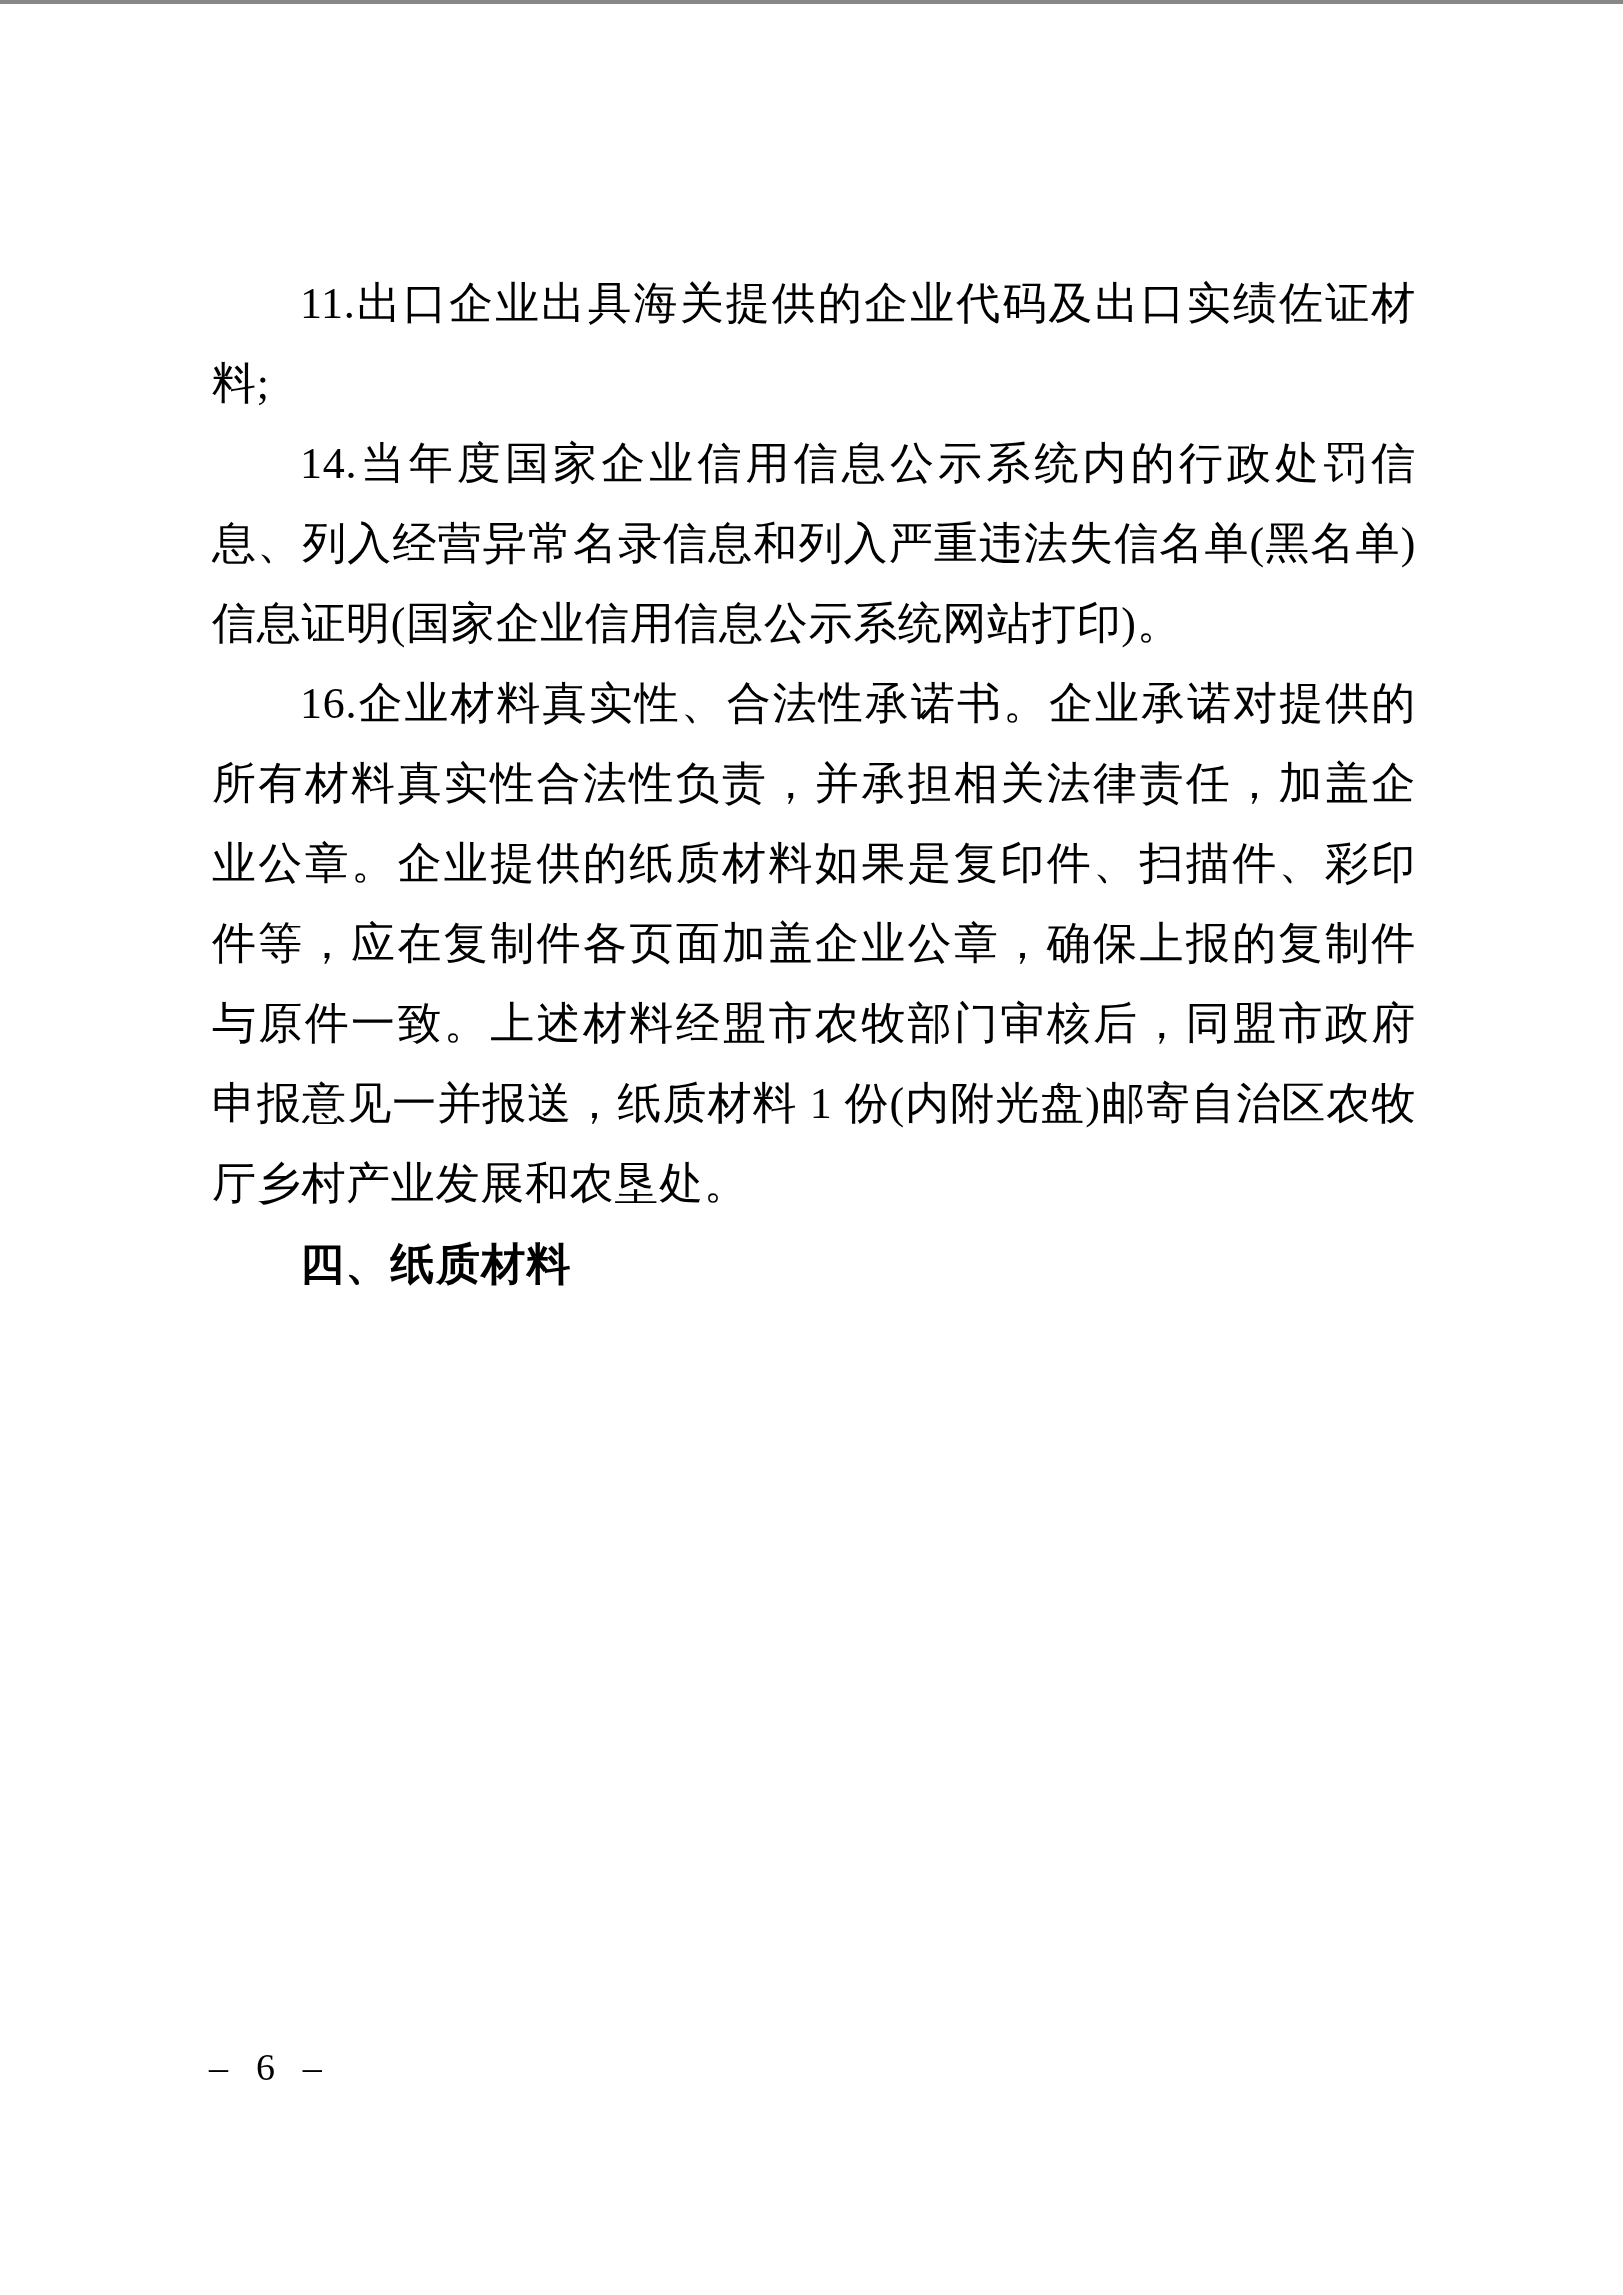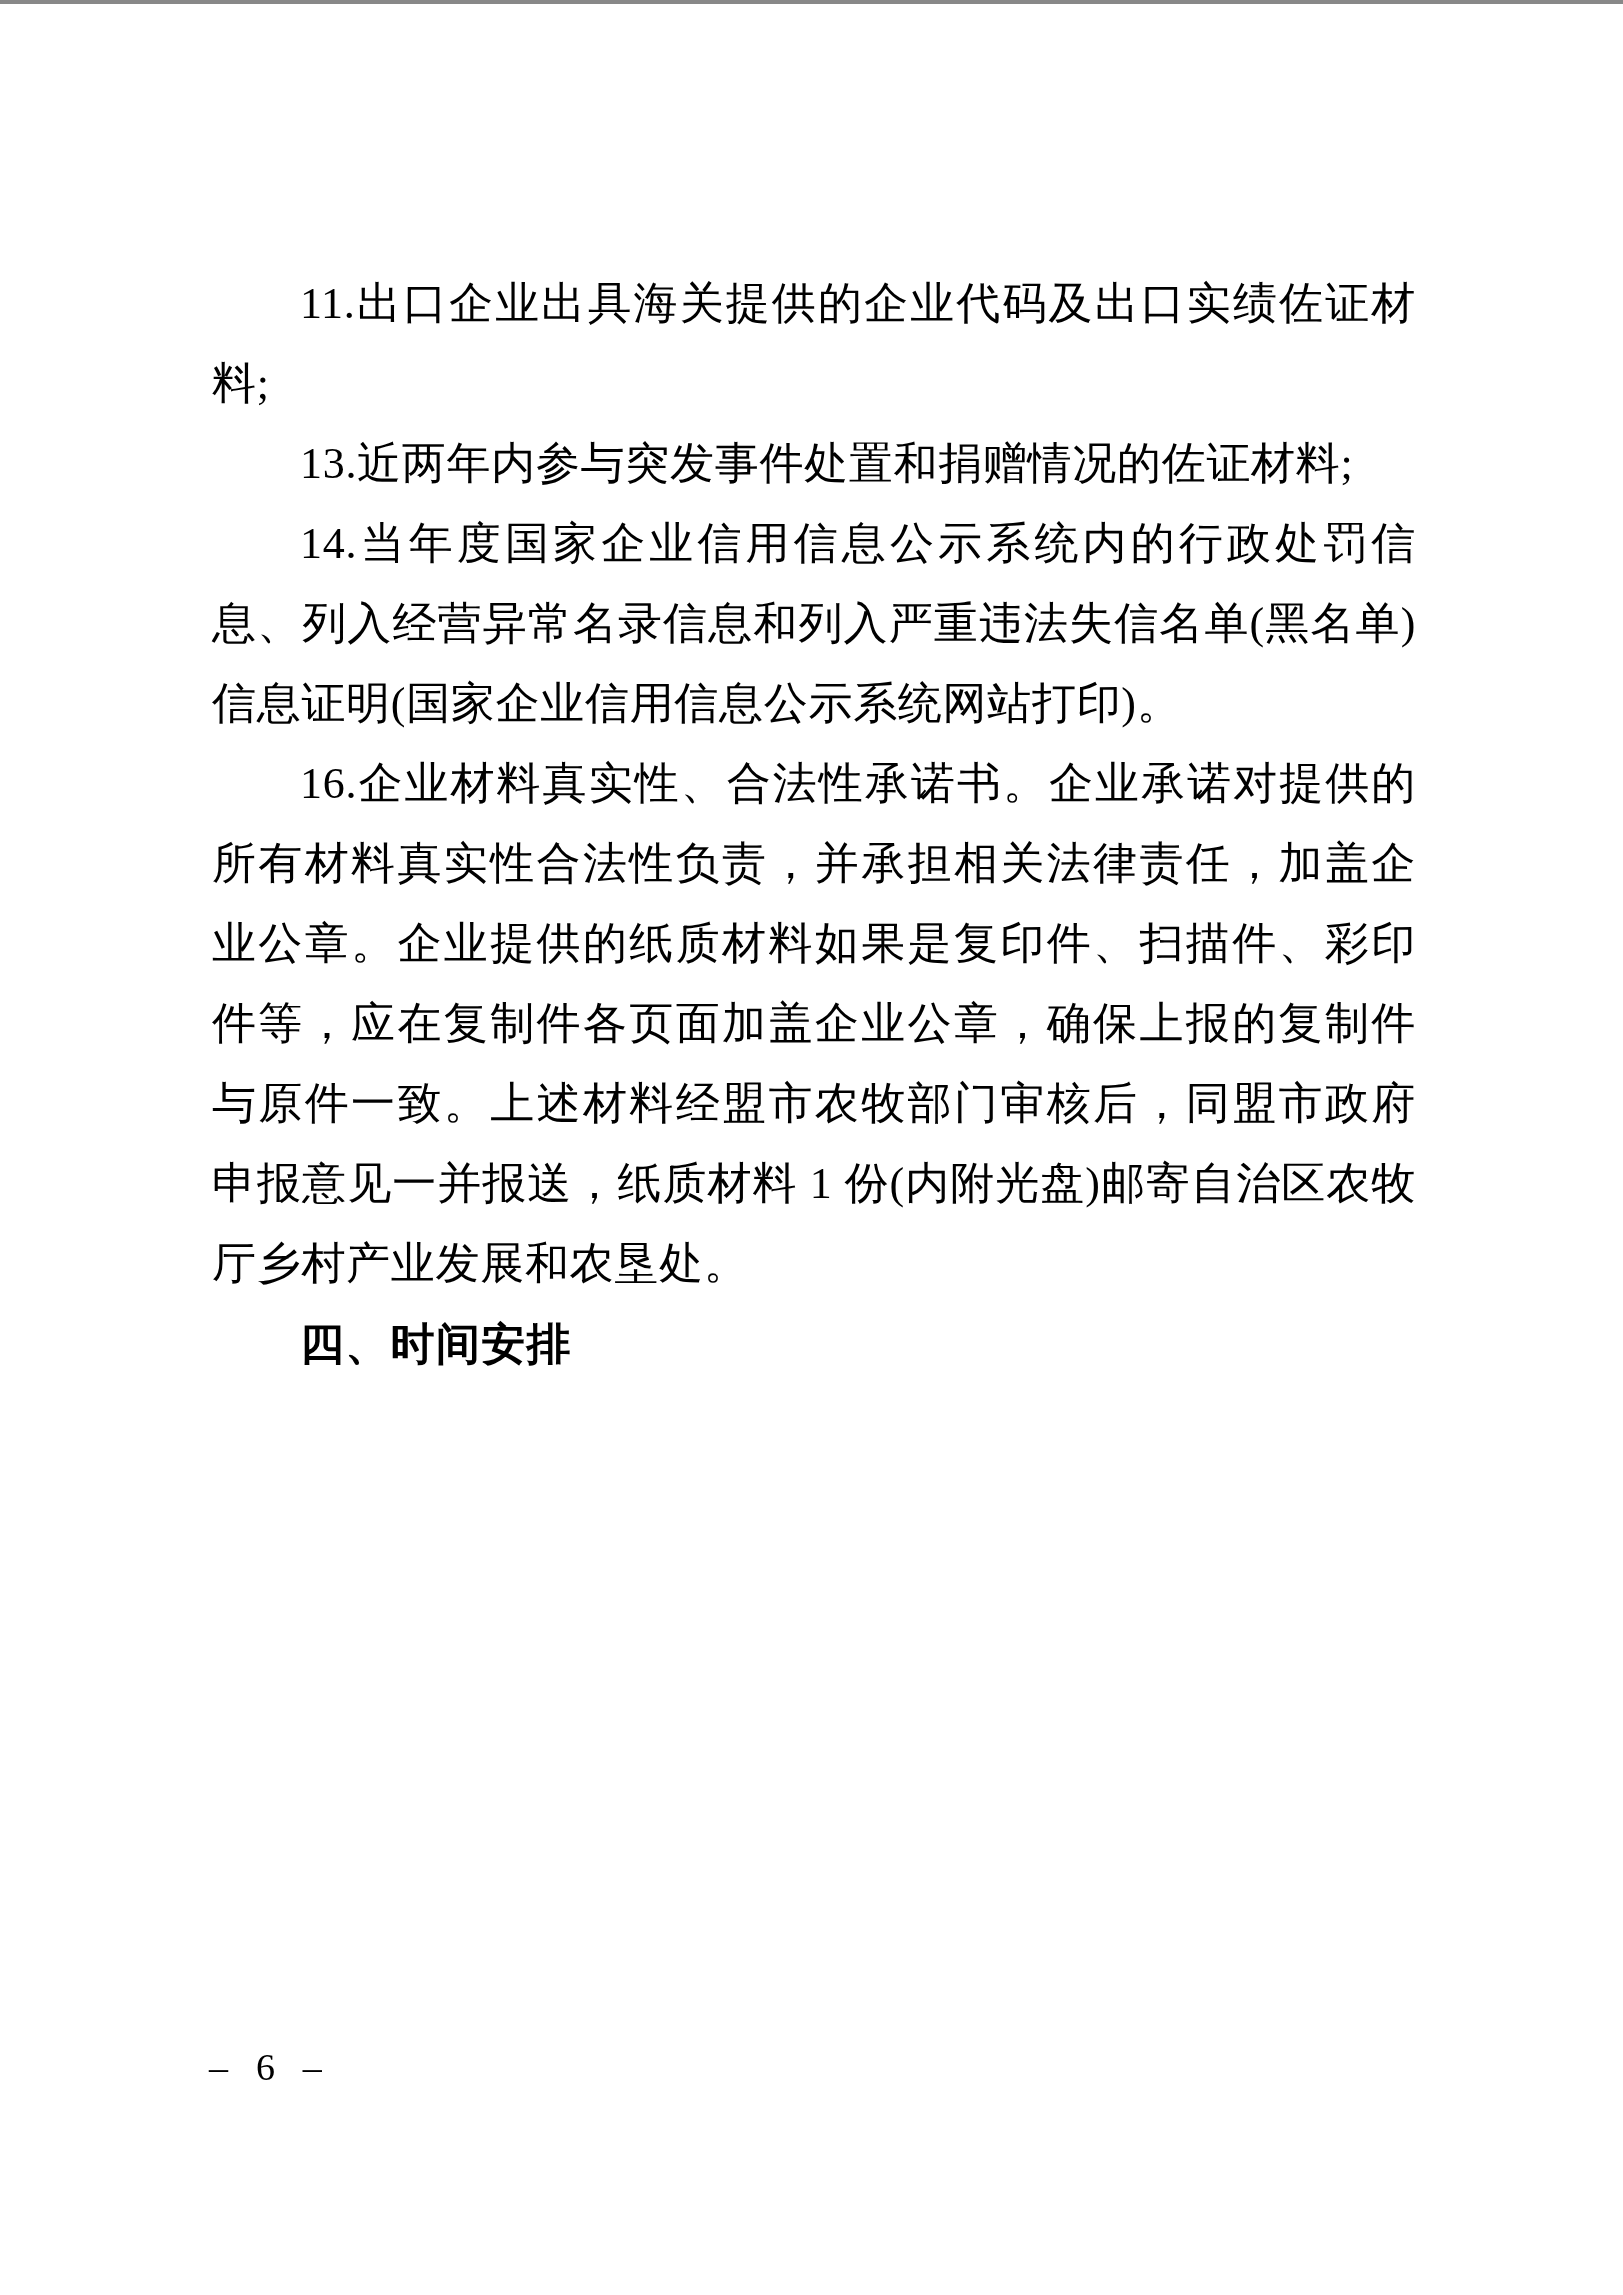--- a/index.html
+++ b/index.html
@@ -48,21 +48,20 @@
     letter-spacing: 9.2px;
     white-space: pre;
   }
 </style>
 </head>
 <body>
 
 <div class="page">
   <div class="content">
     <p>11.出口企业出具海关提供的企业代码及出口实绩佐证材料;</p>
-    <p>13.近两年内参与突发事件处置和捐赠情况的佐证材料;</p>
     <p>14.当年度国家企业信用信息公示系统内的行政处罚信息、列入经营异常名录信息和列入严重违法失信名单(黑名单)信息证明(国家企业信用信息公示系统网站打印)。</p>
     <p>16.企业材料真实性、合法性承诺书。企业承诺对提供的所有材料真实性合法性负责，并承担相关法律责任，加盖企业公章。企业提供的纸质材料如果是复印件、扫描件、彩印件等，应在复制件各页面加盖企业公章，确保上报的复制件与原件一致。上述材料经盟市农牧部门审核后，同盟市政府申报意见一并报送，纸质材料 1 份(内附光盘)邮寄自治区农牧厅乡村产业发展和农垦处。</p>
-    <p class="section-heading">四、时间安排</p>
+    <p class="section-heading">四、纸质材料</p>
   </div>
 
   <div class="page-footer">– 6 –</div>
 </div>
 
 
 </body></html>

